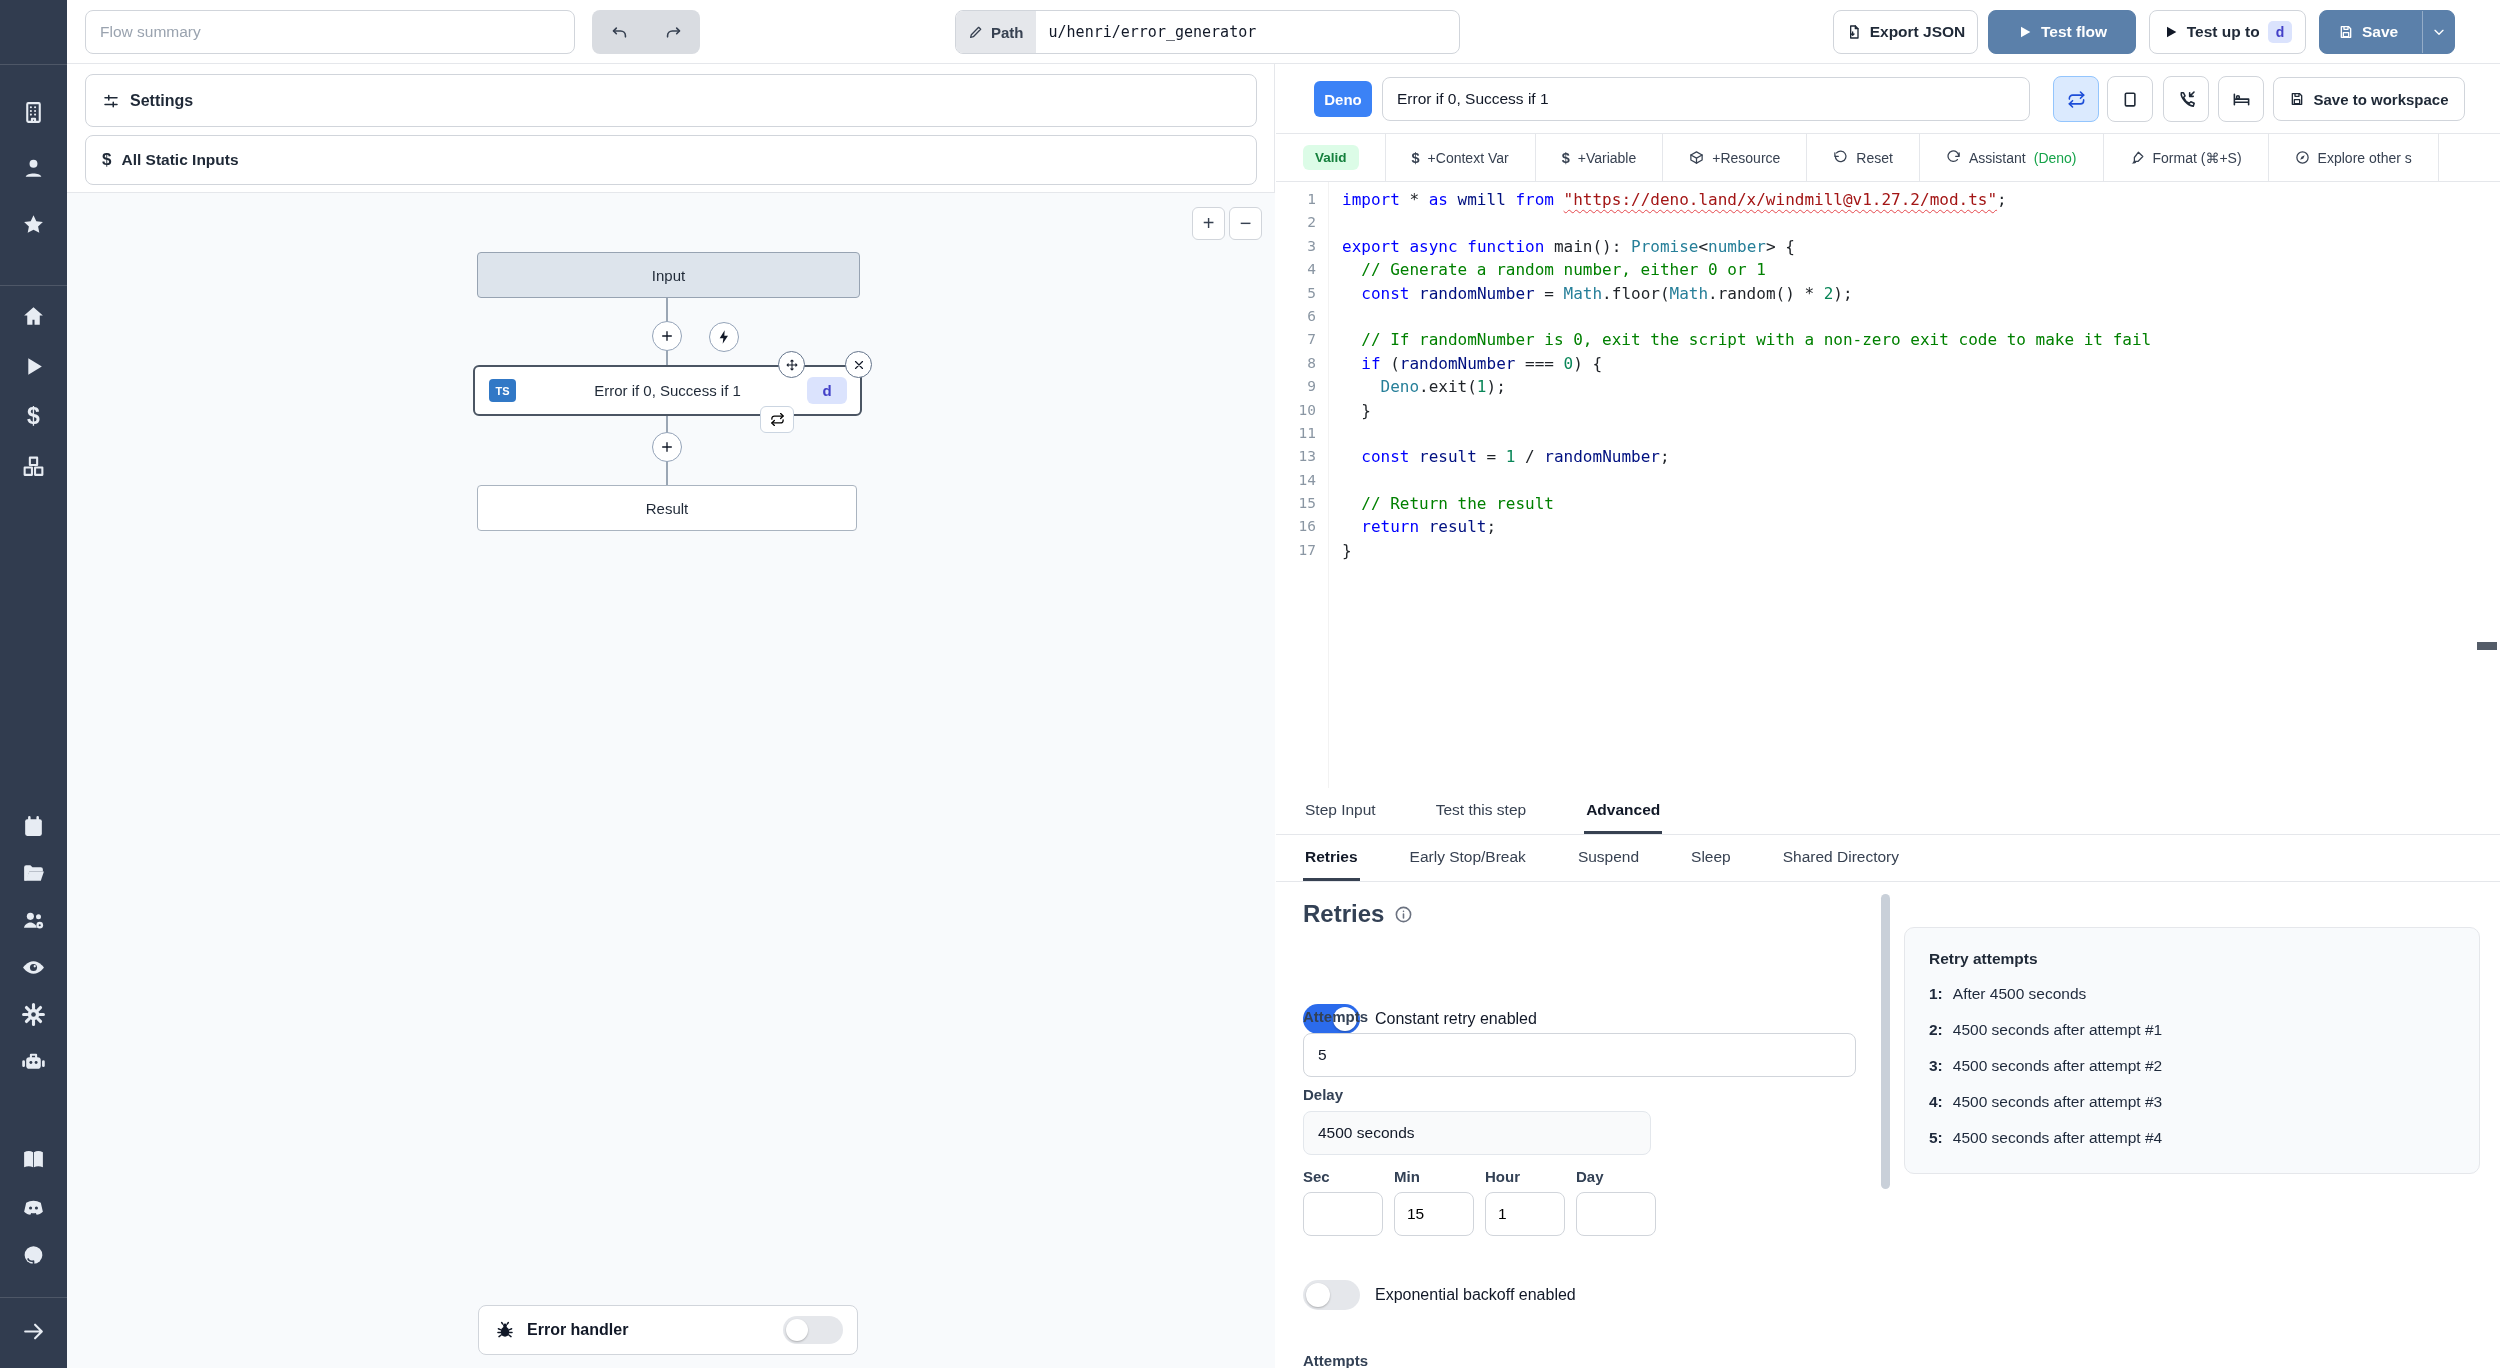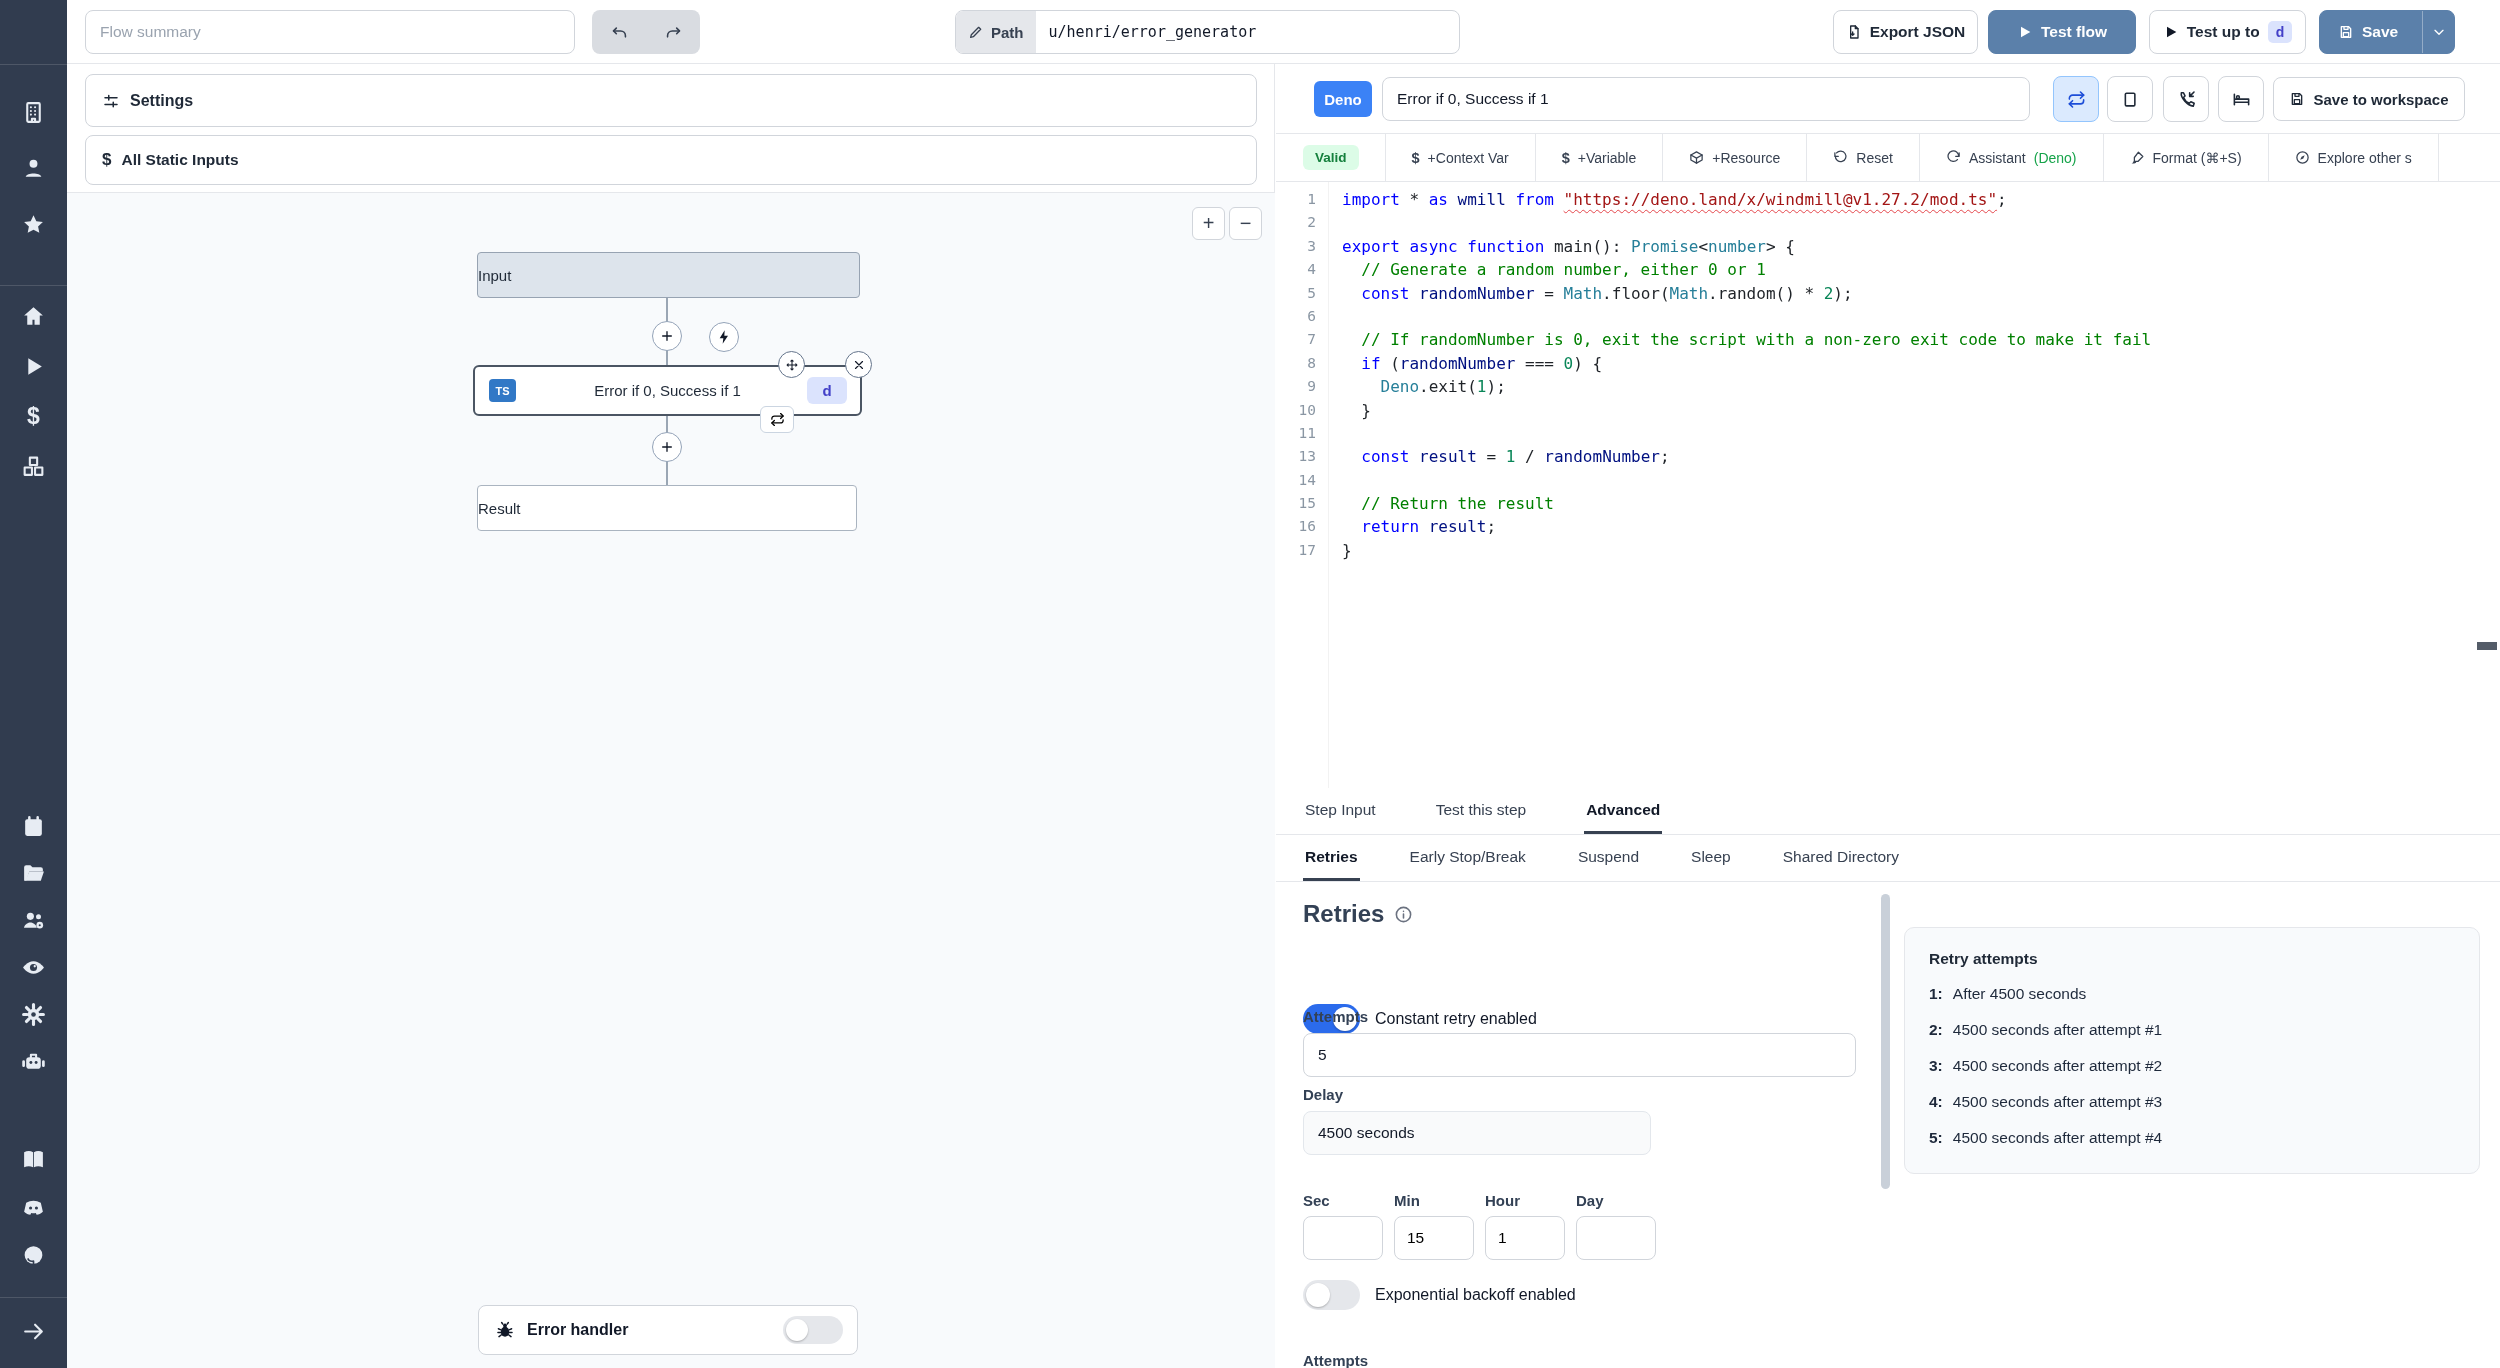--- a/index.html
+++ b/index.html
@@ -54,21 +54,21 @@
   .flow-panel{position:absolute; left:67px; top:64px; width:1208px; height:1304px; background:#fff; border-right:1px solid var(--border_light);}
   .bar-card{position:absolute; left:18px; width:1172px; background:#fff; border:1px solid var(--border); border-radius:8px; display:flex; align-items:center; gap:10px; padding:0 16px; font-weight:700; color:#1f2937; cursor:pointer;}
   .settings-bar{top:10px; height:53px; font-size:16px;}
   .static-inputs-bar{top:71px; height:50px; font-size:15.5px;}
   .bar-card .icon{width:18px; height:18px;}
   .dollar-glyph{font-size:17px; font-weight:800;}
   .canvas{position:absolute; left:0; top:128px; width:1208px; height:1176px; background:var(--canvas_bg); border-top:1px solid var(--border_light);}
   .zoom-btn{position:absolute; top:14px; width:33px; height:33px; background:#fff; border:1px solid var(--border); border-radius:6px; font-size:20px; color:#374151; display:flex; align-items:center; justify-content:center; cursor:pointer;}
   .zoom-in{left:1125px;} .zoom-out{left:1162px;}
   .flow-line{position:absolute; left:599px; top:105px; width:2px; height:190px; background:#9aa6b4;}
-  .node{position:absolute; display:flex; align-items:center; justify-content:flex-start; font-size:15px; color:#1f2937; cursor:pointer;}
+  .node{position:absolute; display:flex; align-items:center; justify-content:center; font-size:15px; color:#1f2937; cursor:pointer;}
   .node-input{left:410px; top:59px; width:383px; height:46px; background:#dde4ec; border:1.5px solid #97a3b2; border-radius:4px;}
   .node-step{left:406px; top:172px; width:389px; height:51px; background:#fff; border:2.5px solid #4b5563; border-radius:6px;}
   .node-result{left:410px; top:292px; width:380px; height:46px; background:#fff; border:1.5px solid #aab4c0; border-radius:4px;}
   .step-label{position:absolute; left:0; right:0; text-align:center;}
   .ts-badge{position:absolute; left:14px; top:12px; width:27px; height:23px; background:var(--ts_badge_blue); color:#fff; border-radius:4px; font-size:11px; font-weight:800; display:flex; align-items:center; justify-content:center;}
   .d-badge{position:absolute; right:13px; top:10px; width:40px; height:27px; background:var(--d_badge_bg); color:var(--d_badge_text); border-radius:6px; font-size:15px; font-weight:700; display:flex; align-items:center; justify-content:center;}
   .circle-btn{position:absolute; width:30px; height:30px; border-radius:50%; background:#fff; border:1.5px solid #94a3b8; display:flex; align-items:center; justify-content:center; color:#111827; cursor:pointer;}
   .circle-btn .icon{width:16px; height:16px;}
   .circle-sm{width:27px; height:27px; border-color:#64748b;}
   .circle-sm .icon{width:14px; height:14px;}
@@ -136,21 +136,21 @@
   .toggle-row{position:absolute; left:27px; display:flex; align-items:center; gap:15px;}
   .tr-constant{top:74px;margin-top:48px;} .tr-exp{top:398px;}
   .toggle-label{font-size:16px; color:#111827;}
   .field-label{position:absolute; left:27px; font-size:15px; font-weight:700; color:#334155;}
   .lbl-attempts{top:126px;} .lbl-delay{top:204px;}
   .fld{position:absolute; border:1px solid var(--border); border-radius:8px; font-size:15.5px; color:#111827; padding:0 14px; font-family:"Liberation Sans",sans-serif; outline:none;}
   .fld-attempts{left:27px; top:151px; width:553px; height:44px;}
   .fld-delay{left:27px; top:229px; width:348px; height:44px; background:#f9fafb; border-color:#e3e7ec;}
   .time-fields{position:absolute; left:27px; top:286px; display:flex; gap:11px;}
   .time-field{display:flex; flex-direction:column; width:80px;}
-  .time-field label{font-size:15px; font-weight:700; color:#334155; margin-bottom:7px;margin-top:24px;}
+  .time-field label{font-size:15px; font-weight:700; color:#334155; margin-bottom:7px;}
   .time-field input{width:80px; height:44px; border:1px solid var(--border); border-radius:8px; padding:0 12px; font-size:15.5px; font-family:"Liberation Sans",sans-serif; outline:none;}
   .cropped-label{position:absolute; left:27px; top:470px; font-size:15px; font-weight:700; color:#334155;}
   .content-scrollbar{position:absolute; left:605px; top:12px; width:9px; height:295px; background:#c9d0d9; border-radius:5px; cursor:pointer;}
   .retry-panel{position:absolute; left:628px; top:45px; width:576px; height:247px; background:#f8fafc; border:1px solid var(--border_light); border-radius:10px; padding:22px 24px;}
   .retry-title{font-size:15.5px; font-weight:600; color:#1f2937; margin-bottom:8px;}
   .retry-item{font-size:15.5px; color:#1e293b; line-height:36px; display:flex; gap:10px;}
   .retry-item b{font-weight:700;}
 </style>
 </head>
 <body>

